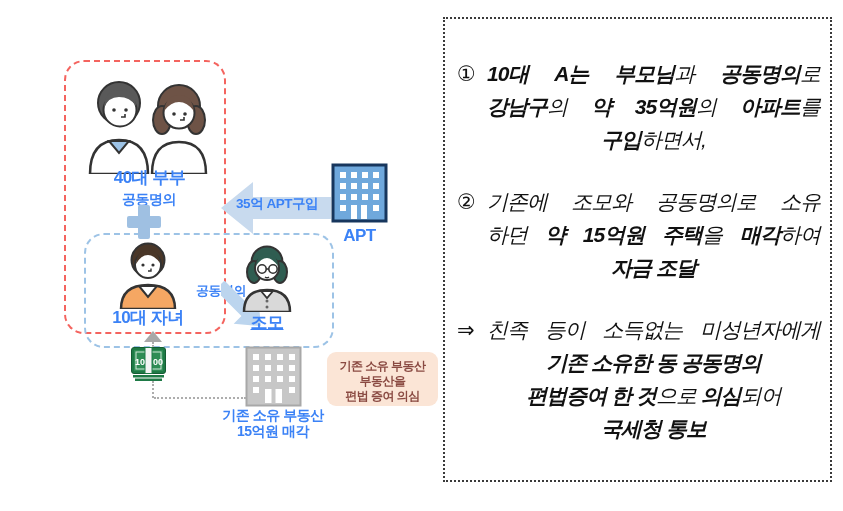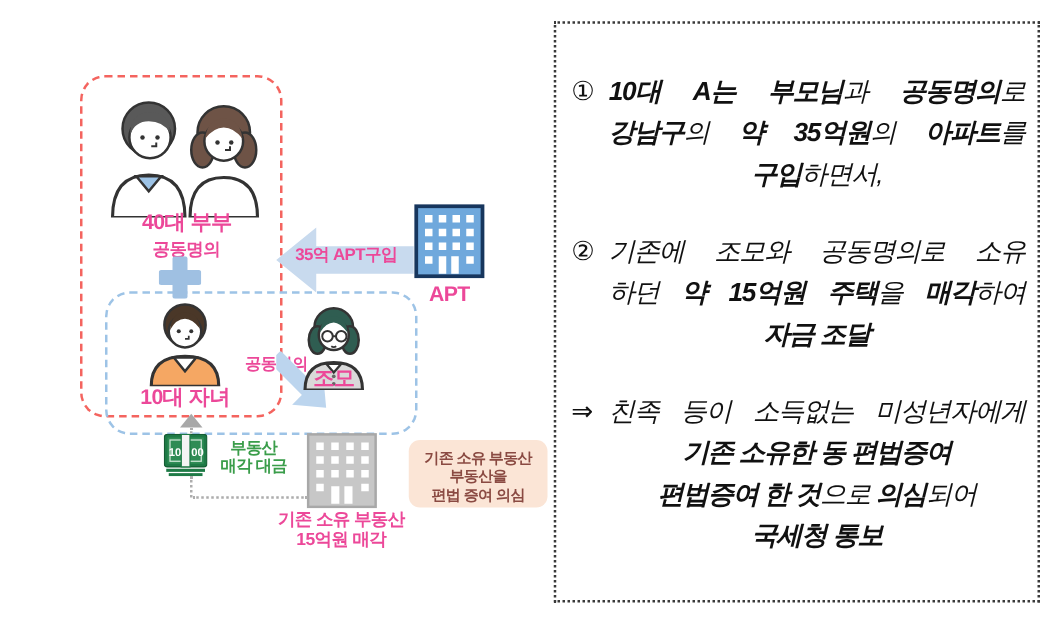--- a/index.html
+++ b/index.html
@@ -3,21 +3,21 @@
 <meta charset="utf-8">
 <style>
   html,body{margin:0;padding:0;background:#fff;}
   body{width:843px;height:511px;font-family:"Liberation Sans","DejaVu Sans",sans-serif;}
   .stage{position:relative;width:843px;height:511px;background:#fff;overflow:hidden;}
   .abs{position:absolute;}
 
   
   .dash-red{border:2px dashed #f4645f;border-radius:20px;}
   .dash-blue{border:2px dashed #9dc3e6;border-radius:20px;}
-  .dlabel{font-weight:bold;color:#ec4899;text-align:center;letter-spacing:-0.5px;}
+  .dlabel{font-weight:bold;color:#3b82f6;text-align:center;letter-spacing:-0.5px;}
   .f17{font-size:17px;line-height:19px;}
   .f14{font-size:14px;line-height:16px;}
   .f13{font-size:13px;line-height:15px;}
   .green-label{font-weight:bold;color:#3a9d4a;text-align:center;font-size:13px;line-height:15px;letter-spacing:-0.5px;}
   .pinkbox{background:#fbe5d6;border-radius:9px;color:#8a4a42;font-weight:bold;font-size:12px;
            line-height:15px;text-align:center;padding-top:7px;box-sizing:border-box;letter-spacing:-0.5px;}
   .dot-v{border-left:2px dotted #adadad;width:0;}
   .dot-h{border-top:2px dotted #adadad;height:0;}
   .tri-up{width:0;height:0;border-left:9px solid transparent;border-right:9px solid transparent;
           border-bottom:11px solid #a8a8a8;}
@@ -130,36 +130,32 @@
     <circle cx="29" cy="18" r="15.5" fill="#2f5d51" stroke="#333" stroke-width="2"></circle>
     <ellipse cx="16" cy="28" rx="7" ry="11" fill="#2f5d51" stroke="#333" stroke-width="2"></ellipse>
     <ellipse cx="42" cy="28" rx="7" ry="11" fill="#2f5d51" stroke="#333" stroke-width="2"></ellipse>
     <circle cx="29" cy="24" r="12" fill="#ffffff" stroke="#333" stroke-width="2"></circle>
     <path d="M18,22 Q19,9 29,9 Q39,9 40,22 Q34,14 29,14 Q23,14 18,22 Z" fill="#2f5d51"></path>
     <circle cx="24" cy="25" r="4.2" fill="none" stroke="#333" stroke-width="1.6"></circle>
     <circle cx="35" cy="25" r="4.2" fill="none" stroke="#333" stroke-width="1.6"></circle>
     <line x1="28" y1="25" x2="31" y2="25" stroke="#333" stroke-width="1.6"></line>
     <path d="M27,33 q2,1.5 4,0" fill="none" stroke="#333" stroke-width="1.4"></path>
   </svg>
-  <div class="abs dlabel f17" style="left:241px;top:293px;width:52px;">조모</div>
+  <div class="abs dlabel f17" style="left:241px;top:313px;width:52px;text-decoration:underline;">조모</div>
 
   <svg class="abs" style="left:131px;top:347px;" width="35" height="34" viewBox="0 0 35 34">
     <rect x="0.5" y="0.5" width="34" height="26" rx="2.5" fill="#1e7a46" stroke="#145c33"></rect>
     <rect x="3" y="3" width="29" height="21" fill="#2f8c55"></rect>
     <rect x="5" y="5" width="25" height="17" fill="none" stroke="#cfe8d8" stroke-width="1"></rect>
     <rect x="14" y="0.5" width="7" height="26" fill="#f4f4f4" stroke="#1e7a46" stroke-width="1"></rect>
     <text x="4" y="17.5" font-size="9" font-weight="bold" fill="#ffffff">10</text>
     <text x="22" y="17.5" font-size="9" font-weight="bold" fill="#ffffff">00</text>
     <rect x="2" y="28" width="31" height="2.5" fill="#1e7a46"></rect>
     <rect x="4" y="31.5" width="27" height="2.5" fill="#1e7a46"></rect>
   </svg>
-  <div class="abs green-label" style="left:171px;top:350px;width:64px;">
-    <div>부동산</div>
-    <div>매각 대금</div>
-  </div>
 
   <svg class="abs" style="left:245px;top:346px;" width="57" height="61" viewBox="0 0 57 61">
     <rect x="1.5" y="1.5" width="54" height="58" fill="#c7c7c7" stroke="#a8a8a8" stroke-width="2"></rect>
     <g fill="#ffffff">
       <rect x="8" y="8" width="6" height="6"></rect>
         <rect x="20" y="8" width="6" height="6"></rect>
         <rect x="32" y="8" width="6" height="6"></rect>
         <rect x="44" y="8" width="6" height="6"></rect>
       <rect x="8" y="19" width="6" height="6"></rect>
         <rect x="20" y="19" width="6" height="6"></rect>
@@ -206,21 +202,21 @@
           <div class="lines">
             <div class="line j"><span>기존에 조모와 공동명의로 소유</span></div>
             <div class="line j"><span>하던 </span><span class="b">약 15억원 주택</span><span>을 </span><span class="b">매각</span><span>하여</span></div>
             <div class="line"><span class="b">자금 조달</span></div>
           </div>
         </div>
         <div class="item">
           <div class="marker">⇒</div>
           <div class="lines">
             <div class="line j"><span>친족 등이 소득없는 미성년자에게</span></div>
-            <div class="line"><span class="b">기존 소유한 동 편법증여</span></div>
+            <div class="line"><span class="b">기존 소유한 동 공동명의</span></div>
             <div class="line"><span class="b">편법증여 한 것</span><span>으로 </span><span class="b">의심</span><span>되어</span></div>
             <div class="line"><span class="b">국세청 통보</span></div>
           </div>
         </div>
       </div>
   </div>
 
 </div>
 
 </body></html>

